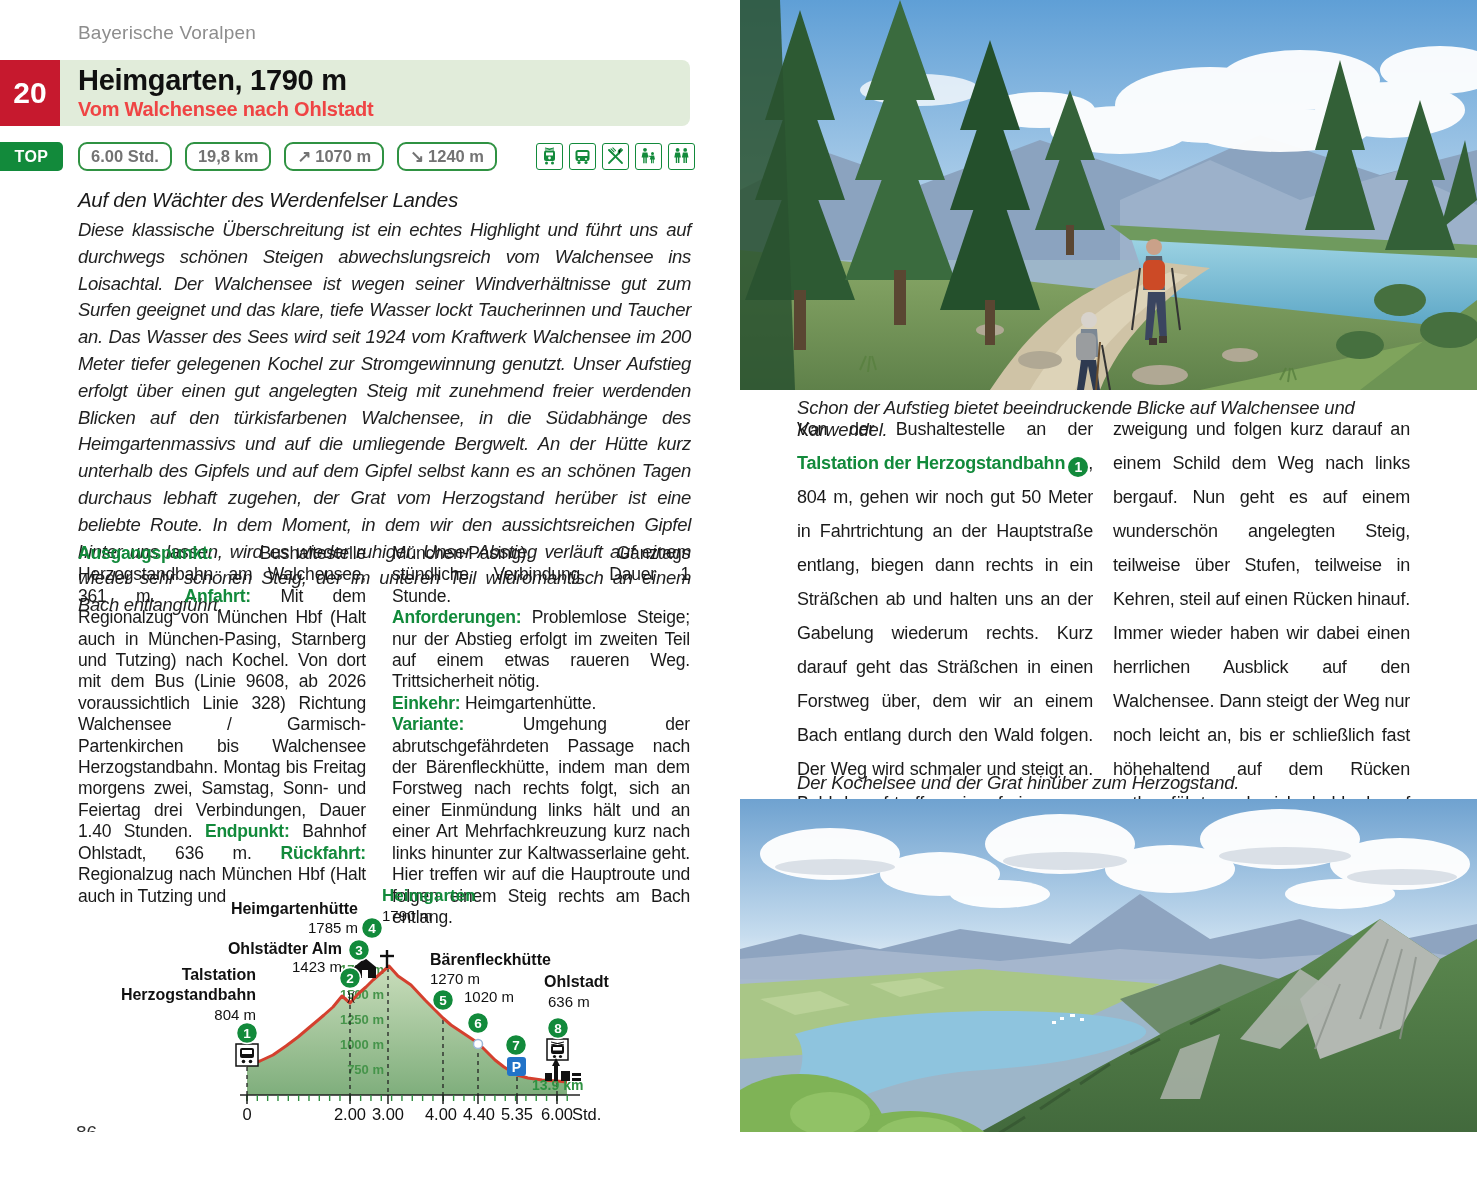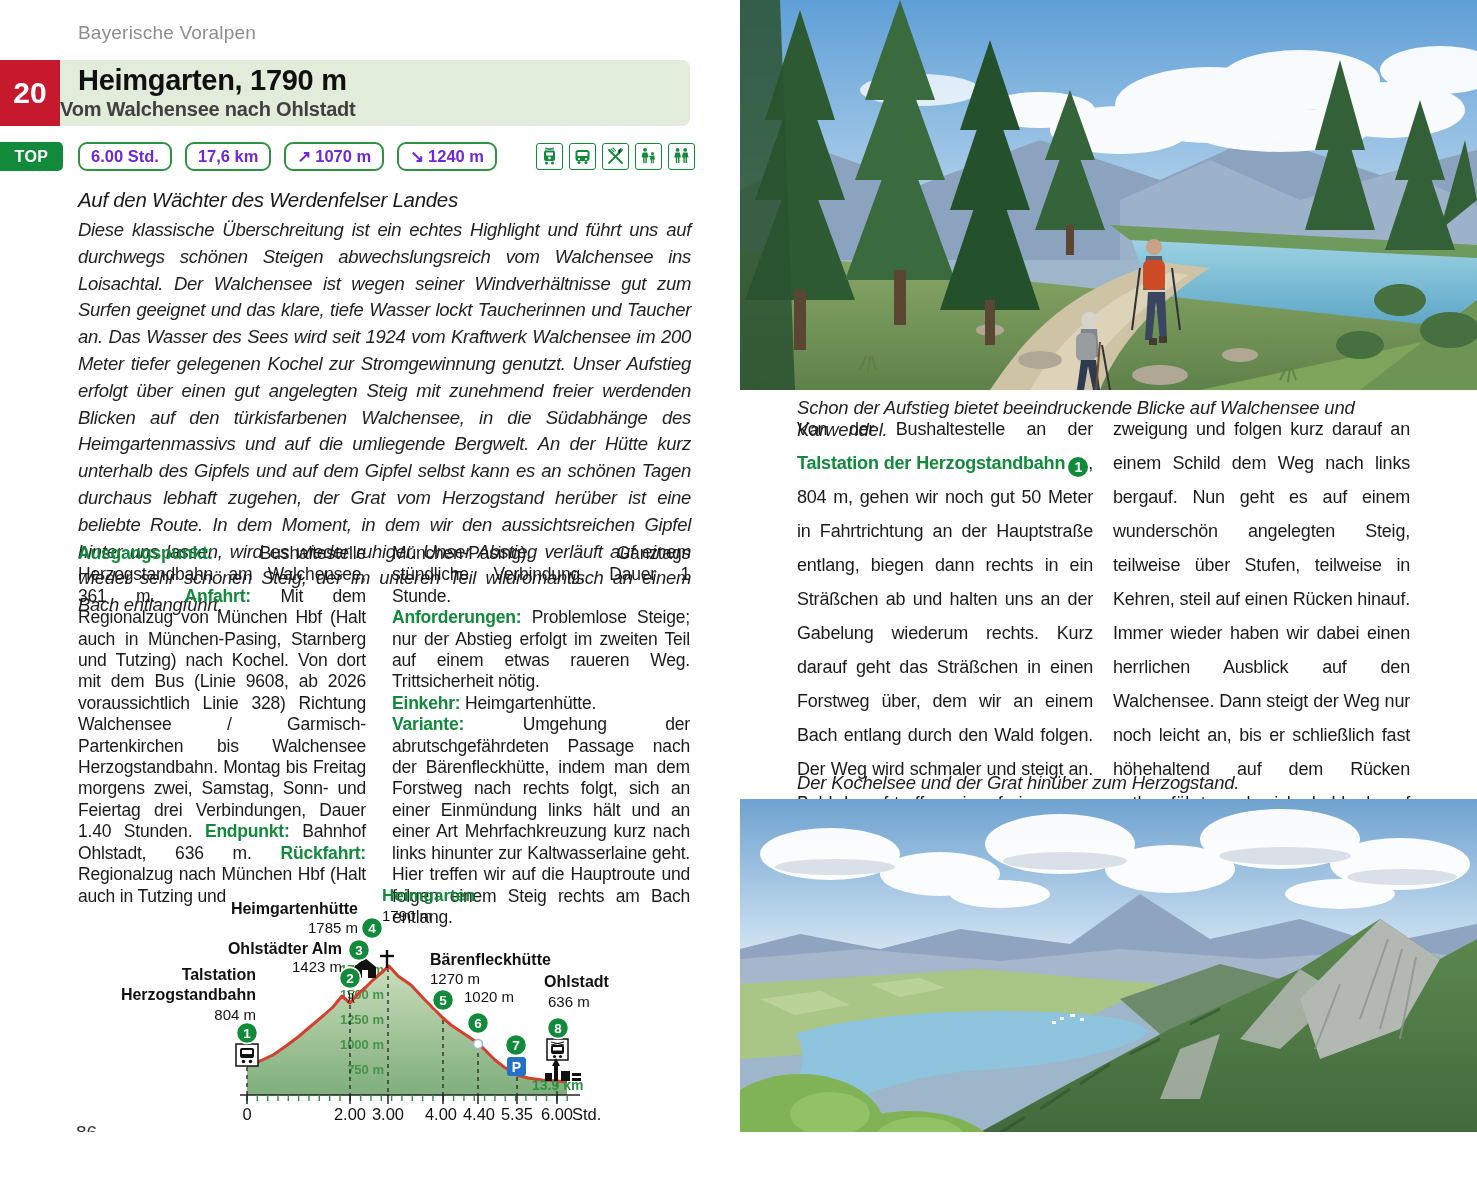--- a/index.html
+++ b/index.html
@@ -5,26 +5,26 @@
   html,body{margin:0;padding:0;background:#ffffff;}
   #page{position:relative;width:1477px;height:1132px;background:#fff;overflow:hidden;
         font-family:"Liberation Sans",sans-serif;color:#1a1a1a;}
   .abs{position:absolute;}
   
   #breadcrumb{left:78px;top:22px;font-size:19px;color:#8d8d8d;letter-spacing:.2px;}
   #band{left:0;top:60px;width:690px;height:66px;background:#e1ecda;border-radius:0 8px 8px 0;}
   #tournum{left:0;top:60px;width:60px;height:66px;background:#c6192e;color:#fff;font-weight:bold;
            font-size:30px;display:flex;align-items:center;justify-content:center;}
   #title{left:78px;top:64px;font-size:29px;font-weight:bold;color:#101010;letter-spacing:-.3px;}
-  #subtitle{left:60px;top:98px;font-size:20px;font-weight:bold;color:#404040;letter-spacing:-.2px;}
+  #subtitle{left:78px;top:98px;font-size:20px;font-weight:bold;color:#ef4444;letter-spacing:-.2px;}
   
   #topbadge{left:0;top:142px;width:63px;height:29px;background:#128a3b;color:#fff;font-weight:bold;
             font-size:16px;display:flex;align-items:center;justify-content:center;border-radius:0 5px 5px 0;letter-spacing:.5px;}
   #badges{left:78px;top:142px;display:flex;gap:13px;}
-  .badge{height:25px;border:2px solid #2f9242;border-radius:9px;background:#fff;color:#6d28d9;
+  .badge{height:25px;border:2px solid #2f9242;border-radius:9px;background:#fff;color:#737373;
          font-weight:bold;font-size:16.5px;display:flex;align-items:center;padding:0 11px;gap:4px;}
   #ticons{left:536px;top:143px;display:flex;gap:6px;}
   .ticon{width:25px;height:25px;border:1.7px solid #128a3b;border-radius:3px;background:#fff;
          display:flex;align-items:center;justify-content:center;}
   .ticon svg{display:block;}
   
   #intro-h{left:78px;top:188px;width:613px;font-size:20.5px;font-weight:normal;font-style:italic;letter-spacing:-.3px;}
   #intro-p{left:78px;top:217px;width:613px;font-size:18.5px;font-style:italic;line-height:26.8px;
            text-align:justify;letter-spacing:-.3px;color:#222;}
   
@@ -69,21 +69,21 @@
   </div>
   <div class="abs" id="title">Heimgarten, 1790 m</div>
   <div class="abs" id="subtitle">Vom Walchensee nach Ohlstadt</div>
 
   <div class="abs" id="topbadge">TOP</div>
   <div class="abs" id="badges">
     <div class="badge">
       <span>6.00 Std.</span>
     </div>
     <div class="badge">
-      <span>17,6 km</span>
+      <span>19,8 km</span>
     </div>
     <div class="badge">
       <span>↗</span>
       <span>1070 m</span>
     </div>
     <div class="badge">
       <span>↘</span>
       <span>1240 m</span>
     </div>
   </div>

